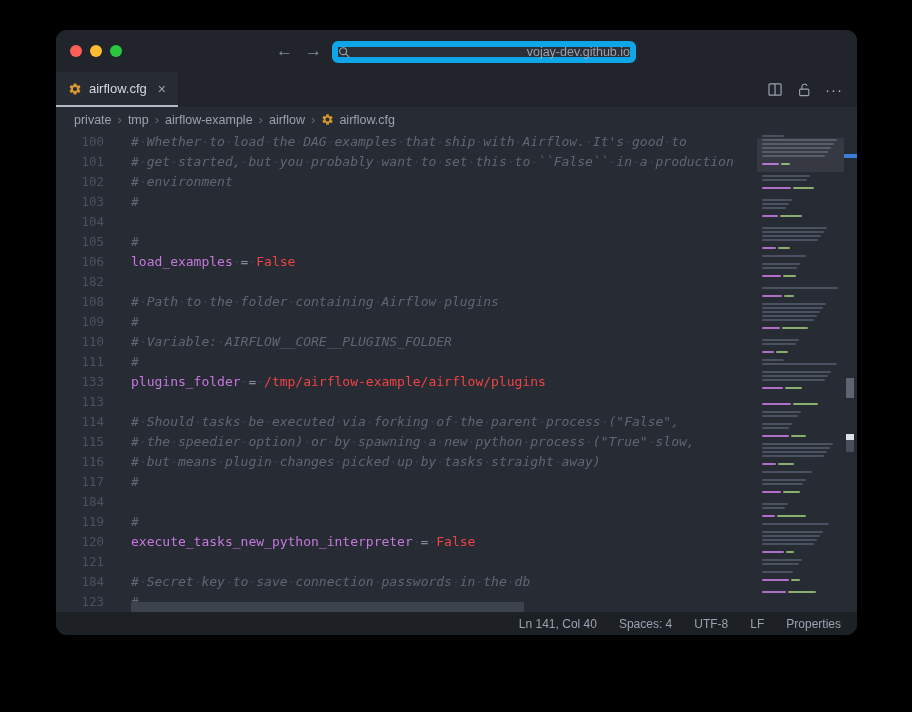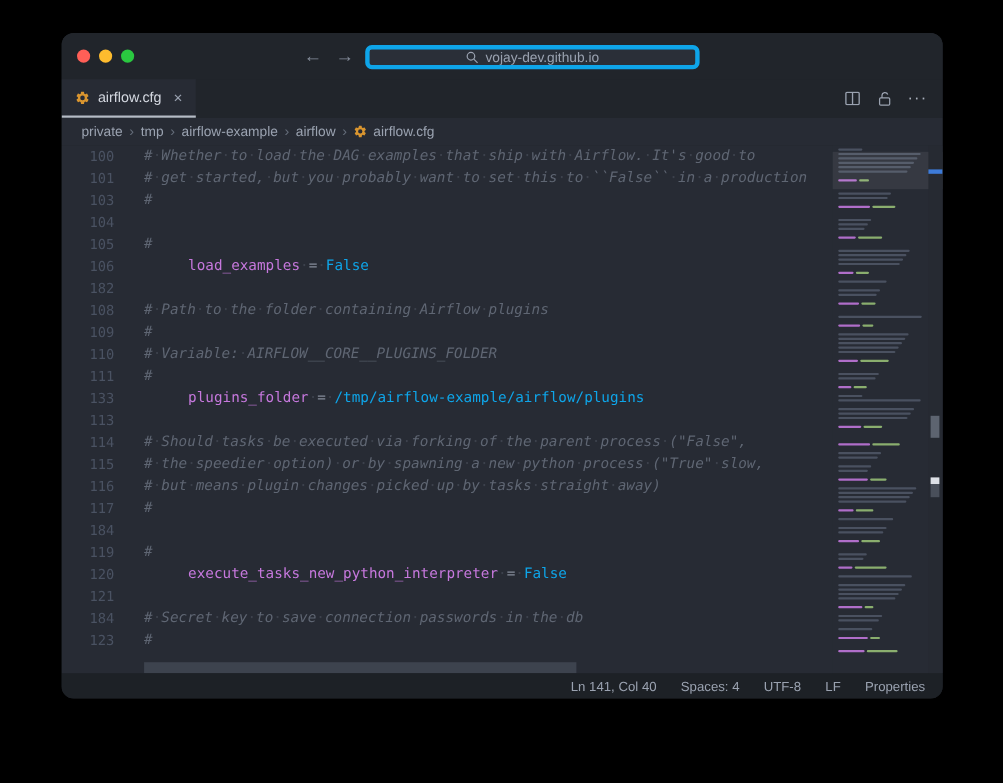--- a/index.html
+++ b/index.html
@@ -13,22 +13,22 @@
 
   
   .titlebar { position:relative; height:42px; background:#21252b; }
   .lights { position:absolute; left:14px; top:15px; display:flex; gap:8px; }
   .light { width:12px; height:12px; border-radius:50%; }
   .light.red { background:#ff5f57; } .light.yellow { background:#febc2e; } .light.green { background:#2ac840; }
   .navarrows { position:absolute; left:220px; top:9px; display:flex; gap:12px;
                color:#868e9c; font-size:17px; line-height:24px; }
   .navarrows span { cursor:default; }
   .urlbar { position:absolute; left:276px; top:11px; width:304px; height:22px;
-            background:#2a2f38; border:4px solid #0ea5e9; border-radius:6px;
-            display:flex; align-items:center; justify-content:center; gap:6px;
+            background:#2a2f38; border:6px solid #0ea5e9; border-radius:6px;
+            display:flex; align-items:center; justify-content:space-between; gap:6px;
             color:#9aa2b0; font-size:12.5px; }
   .urlbar svg { flex:0 0 auto; }
 
   
   .tabbar { position:relative; height:35px; background:#21252b; display:flex; }
   .tab { height:35px; padding:0 12px; background:#272b34; display:flex; align-items:center;
          gap:7px; color:#d4d8e0; font-size:13px; border-bottom:2px solid #b6bcc6; }
   .tab .close { color:#9aa2b0; font-size:14px; margin-left:4px; }
   .tab-actions { position:absolute; right:14px; top:0; height:35px; display:flex;
                  align-items:center; gap:14px; color:#9aa2b0; }
@@ -41,23 +41,23 @@
   .breadcrumb .crumb-file { display:flex; align-items:center; gap:5px; }
 
   
   .editor { position:relative; height:480px; background:#272b34; overflow:hidden; }
   .lines { position:absolute; left:0; top:0; right:0; }
   .line { display:flex; height:20px; font-family:"DejaVu Sans Mono", monospace;
           font-size:13px; line-height:20px; white-space:pre; }
   .lnum { width:48px; text-align:right; color:#4a5262; font-size:12.5px; flex:0 0 48px; }
   .codecell { margin-left:27px; }
   .cm { color:#5f6673; font-style:italic; }
-  .k  { color:#c678dd;margin-left:40px; }
+  .k  { color:#c678dd; }
   .eq { color:#848b99; }
-  .v  { color:#0ea5e9; }
+  .v  { color:#ef4444; }
   .d  { color:#3c414c; font-style:normal; }
 
   
   .minimap { position:absolute; top:0; right:13px; width:87px; height:480px;
              background:#272b34; padding:3px 0 0 5px; overflow:hidden; }
   .mrow { height:2px; margin-bottom:2px; display:flex; gap:2px; }
   .mc { display:block; height:2px; background:#4a5160; border-radius:1px; }
   .mk { display:block; height:2px; background:#b06ec9; border-radius:1px; }
   .mv { display:block; height:2px; background:#8aae6e; border-radius:1px; }
   .minimap-slider { position:absolute; top:6px; right:0; width:100px; height:34px;
@@ -141,20 +141,21 @@
           <path d="M19.14,12.94a7.07,7.07,0,0,0,0-1.88l2.03-1.58a.49.49,0,0,0,.12-.61L19.37,5.55a.49.49,0,0,0-.59-.22l-2.39.96a7.03,7.03,0,0,0-1.62-.94L14.4,2.81a.48.48,0,0,0-.48-.41H10.08a.48.48,0,0,0-.47.41L9.25,5.35a7.03,7.03,0,0,0-1.62.94L5.24,5.33a.49.49,0,0,0-.59.22L2.74,8.87a.49.49,0,0,0,.12.61l2.03,1.58a7.07,7.07,0,0,0,0,1.88L2.86,14.52a.49.49,0,0,0-.12.61l1.92,3.32a.49.49,0,0,0,.59.22l2.39-.96a7.03,7.03,0,0,0,1.62.94l.36,2.54a.48.48,0,0,0,.48.41h3.84a.48.48,0,0,0,.47-.41l.36-2.54a7.03,7.03,0,0,0,1.62-.94l2.39.96a.49.49,0,0,0,.59-.22l1.92-3.32a.49.49,0,0,0-.12-.61ZM12,15.6A3.6,3.6,0,1,1,15.6,12,3.6,3.6,0,0,1,12,15.6Z"></path>
         </svg>
         <span>airflow.cfg</span>
       </span>
     </div>
 
     <div class="editor">
       <div class="lines" id="lines">
           <div class="line"><span class="lnum">100</span><span class="codecell"><span class="cm">#<span class="d">·</span>Whether<span class="d">·</span>to<span class="d">·</span>load<span class="d">·</span>the<span class="d">·</span>DAG<span class="d">·</span>examples<span class="d">·</span>that<span class="d">·</span>ship<span class="d">·</span>with<span class="d">·</span>Airflow.<span class="d">·</span>It's<span class="d">·</span>good<span class="d">·</span>to</span></span></div>
           <div class="line"><span class="lnum">101</span><span class="codecell"><span class="cm">#<span class="d">·</span>get<span class="d">·</span>started,<span class="d">·</span>but<span class="d">·</span>you<span class="d">·</span>probably<span class="d">·</span>want<span class="d">·</span>to<span class="d">·</span>set<span class="d">·</span>this<span class="d">·</span>to<span class="d">·</span>``False``<span class="d">·</span>in<span class="d">·</span>a<span class="d">·</span>production</span></span></div>
+          <div class="line"><span class="lnum">102</span><span class="codecell"><span class="cm">#<span class="d">·</span>environment</span></span></div>
           <div class="line"><span class="lnum">103</span><span class="codecell"><span class="cm">#</span></span></div>
           <div class="line"><span class="lnum">104</span></div>
           <div class="line"><span class="lnum">105</span><span class="codecell"><span class="cm">#</span></span></div>
           <div class="line"><span class="lnum">106</span><span class="codecell"><span class="k">load_examples</span><span class="d">·</span><span class="eq">=</span><span class="d">·</span><span class="v">False</span></span></div>
           <div class="line"><span class="lnum">182</span><span class="codecell"></span></div>
           <div class="line"><span class="lnum">108</span><span class="codecell"><span class="cm">#<span class="d">·</span>Path<span class="d">·</span>to<span class="d">·</span>the<span class="d">·</span>folder<span class="d">·</span>containing<span class="d">·</span>Airflow<span class="d">·</span>plugins</span></span></div>
           <div class="line"><span class="lnum">109</span><span class="codecell"><span class="cm">#</span></span></div>
           <div class="line"><span class="lnum">110</span><span class="codecell"><span class="cm">#<span class="d">·</span>Variable:<span class="d">·</span>AIRFLOW__CORE__PLUGINS_FOLDER</span></span></div>
           <div class="line"><span class="lnum">111</span><span class="codecell"><span class="cm">#</span></span></div>
           <div class="line"><span class="lnum">133</span><span class="codecell"><span class="k">plugins_folder</span><span class="d">·</span><span class="eq">=</span><span class="d">·</span><span class="v">/tmp/airflow-example/airflow/plugins</span></span></div>

